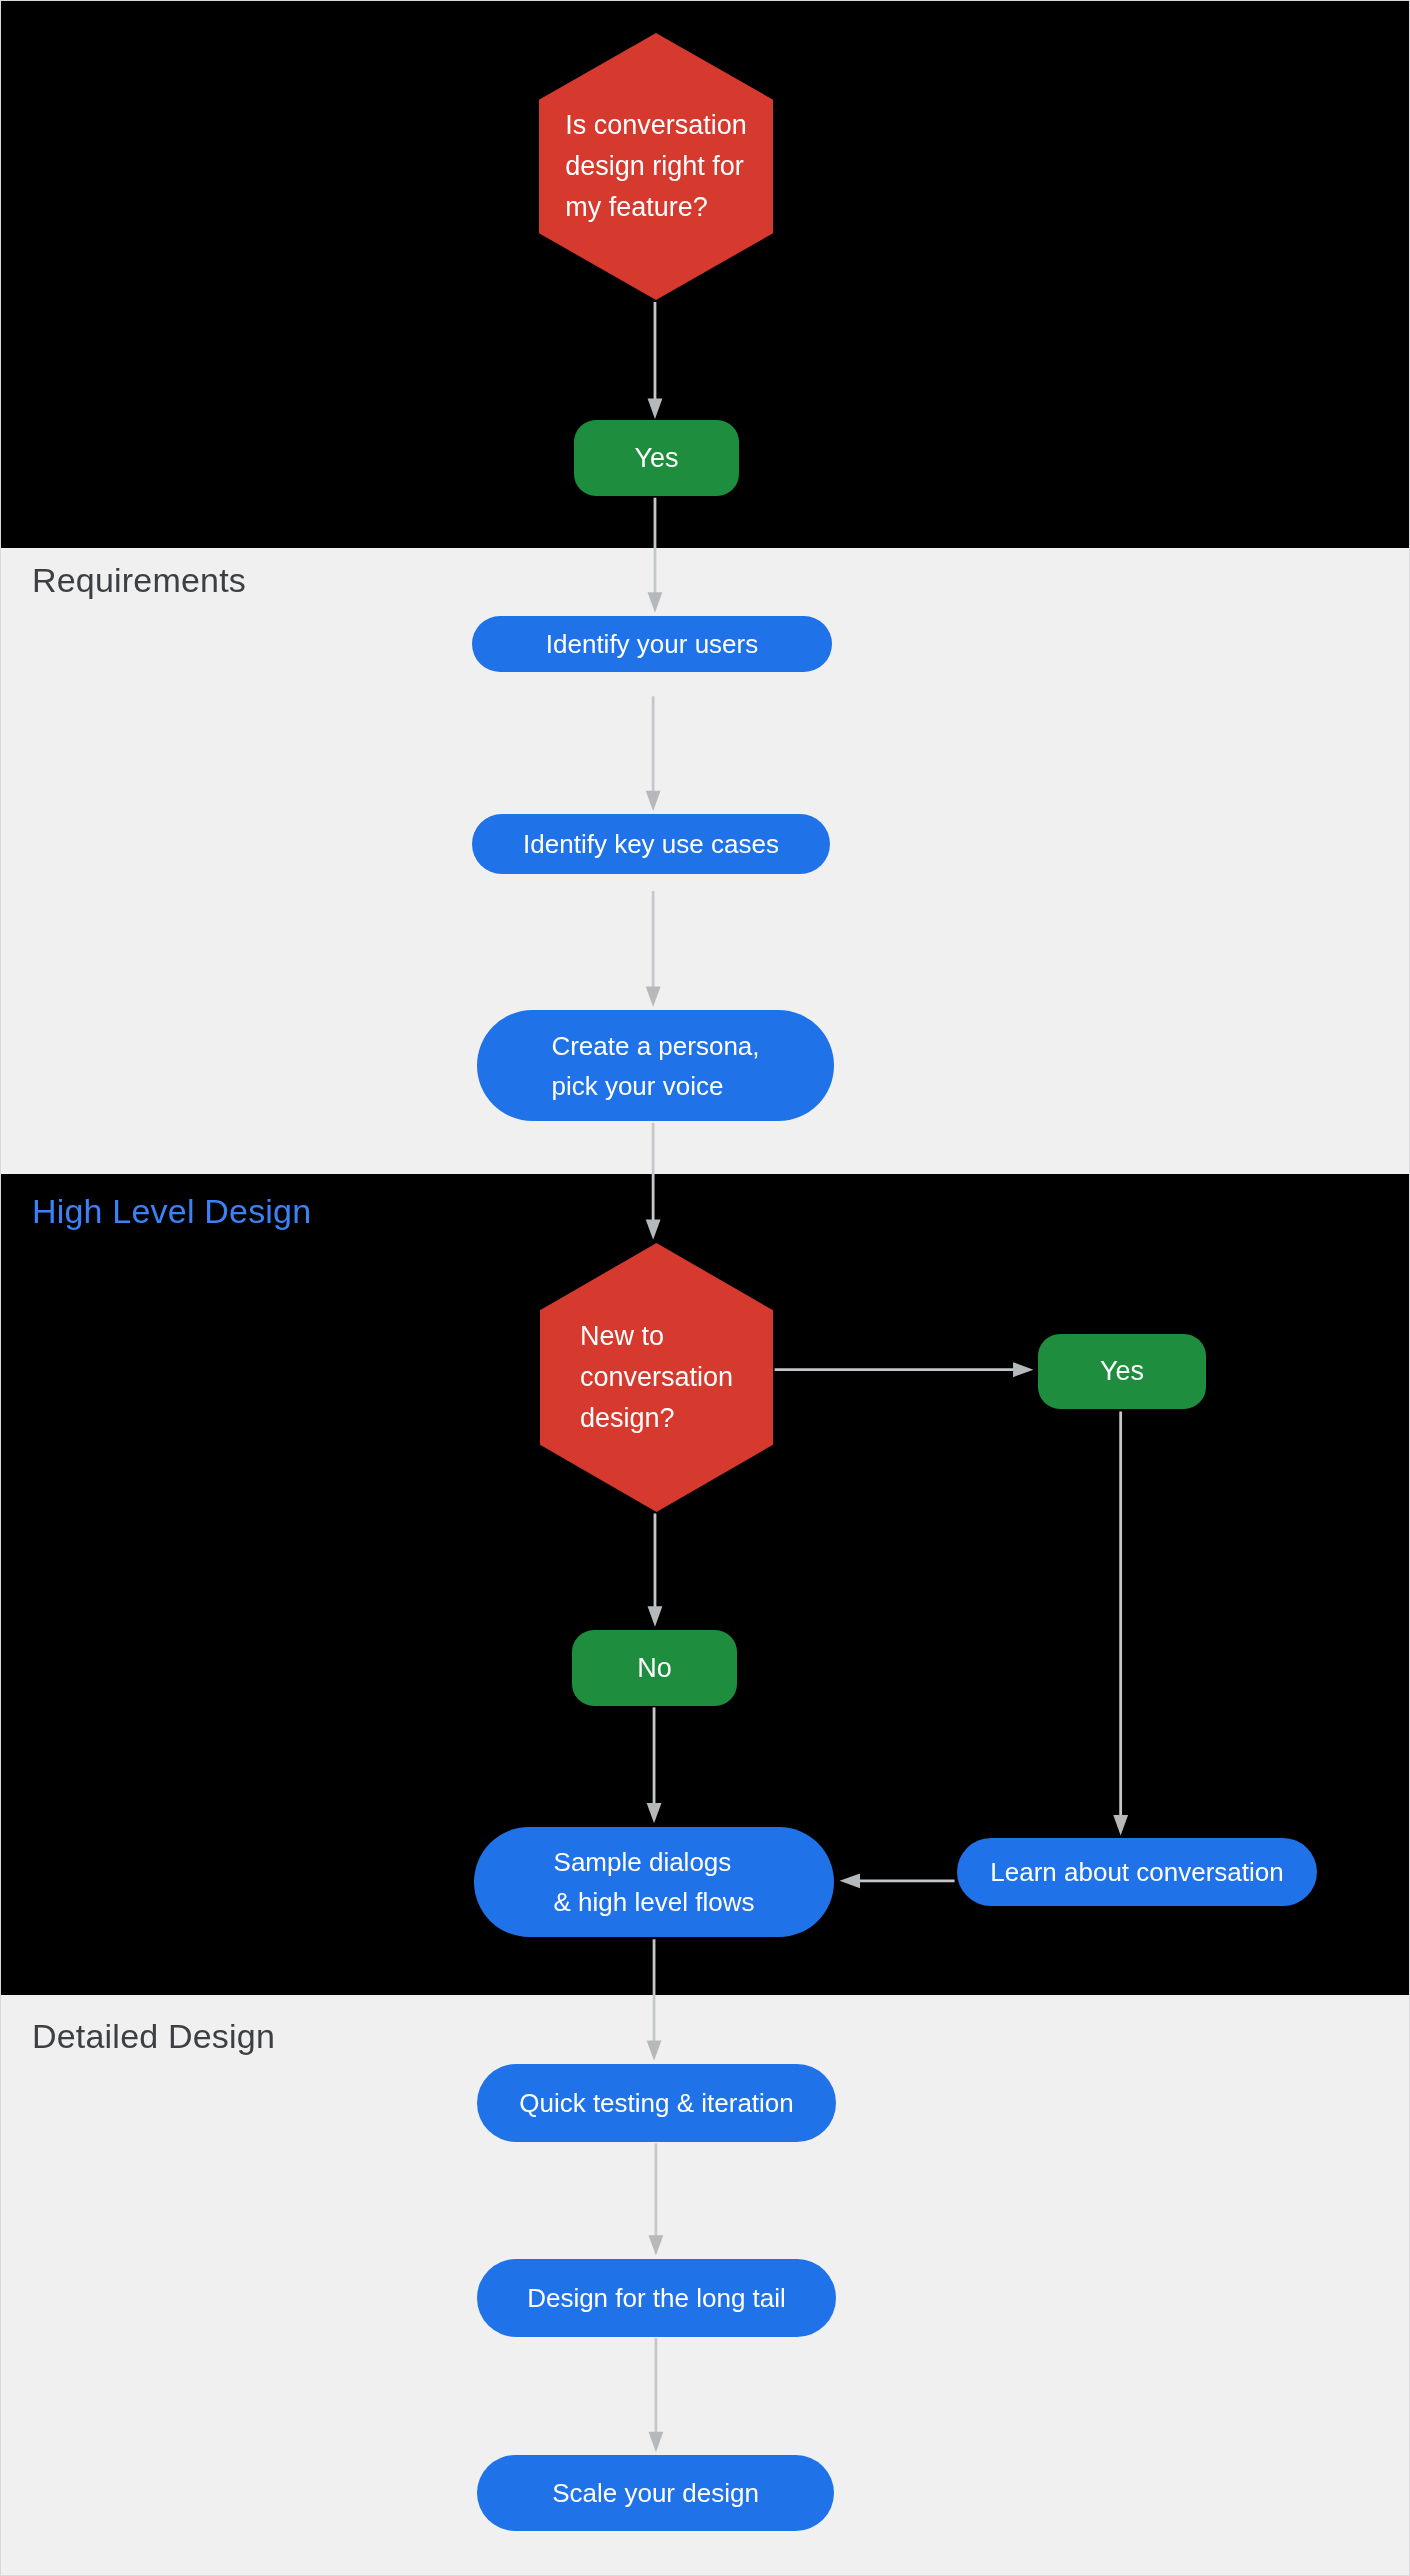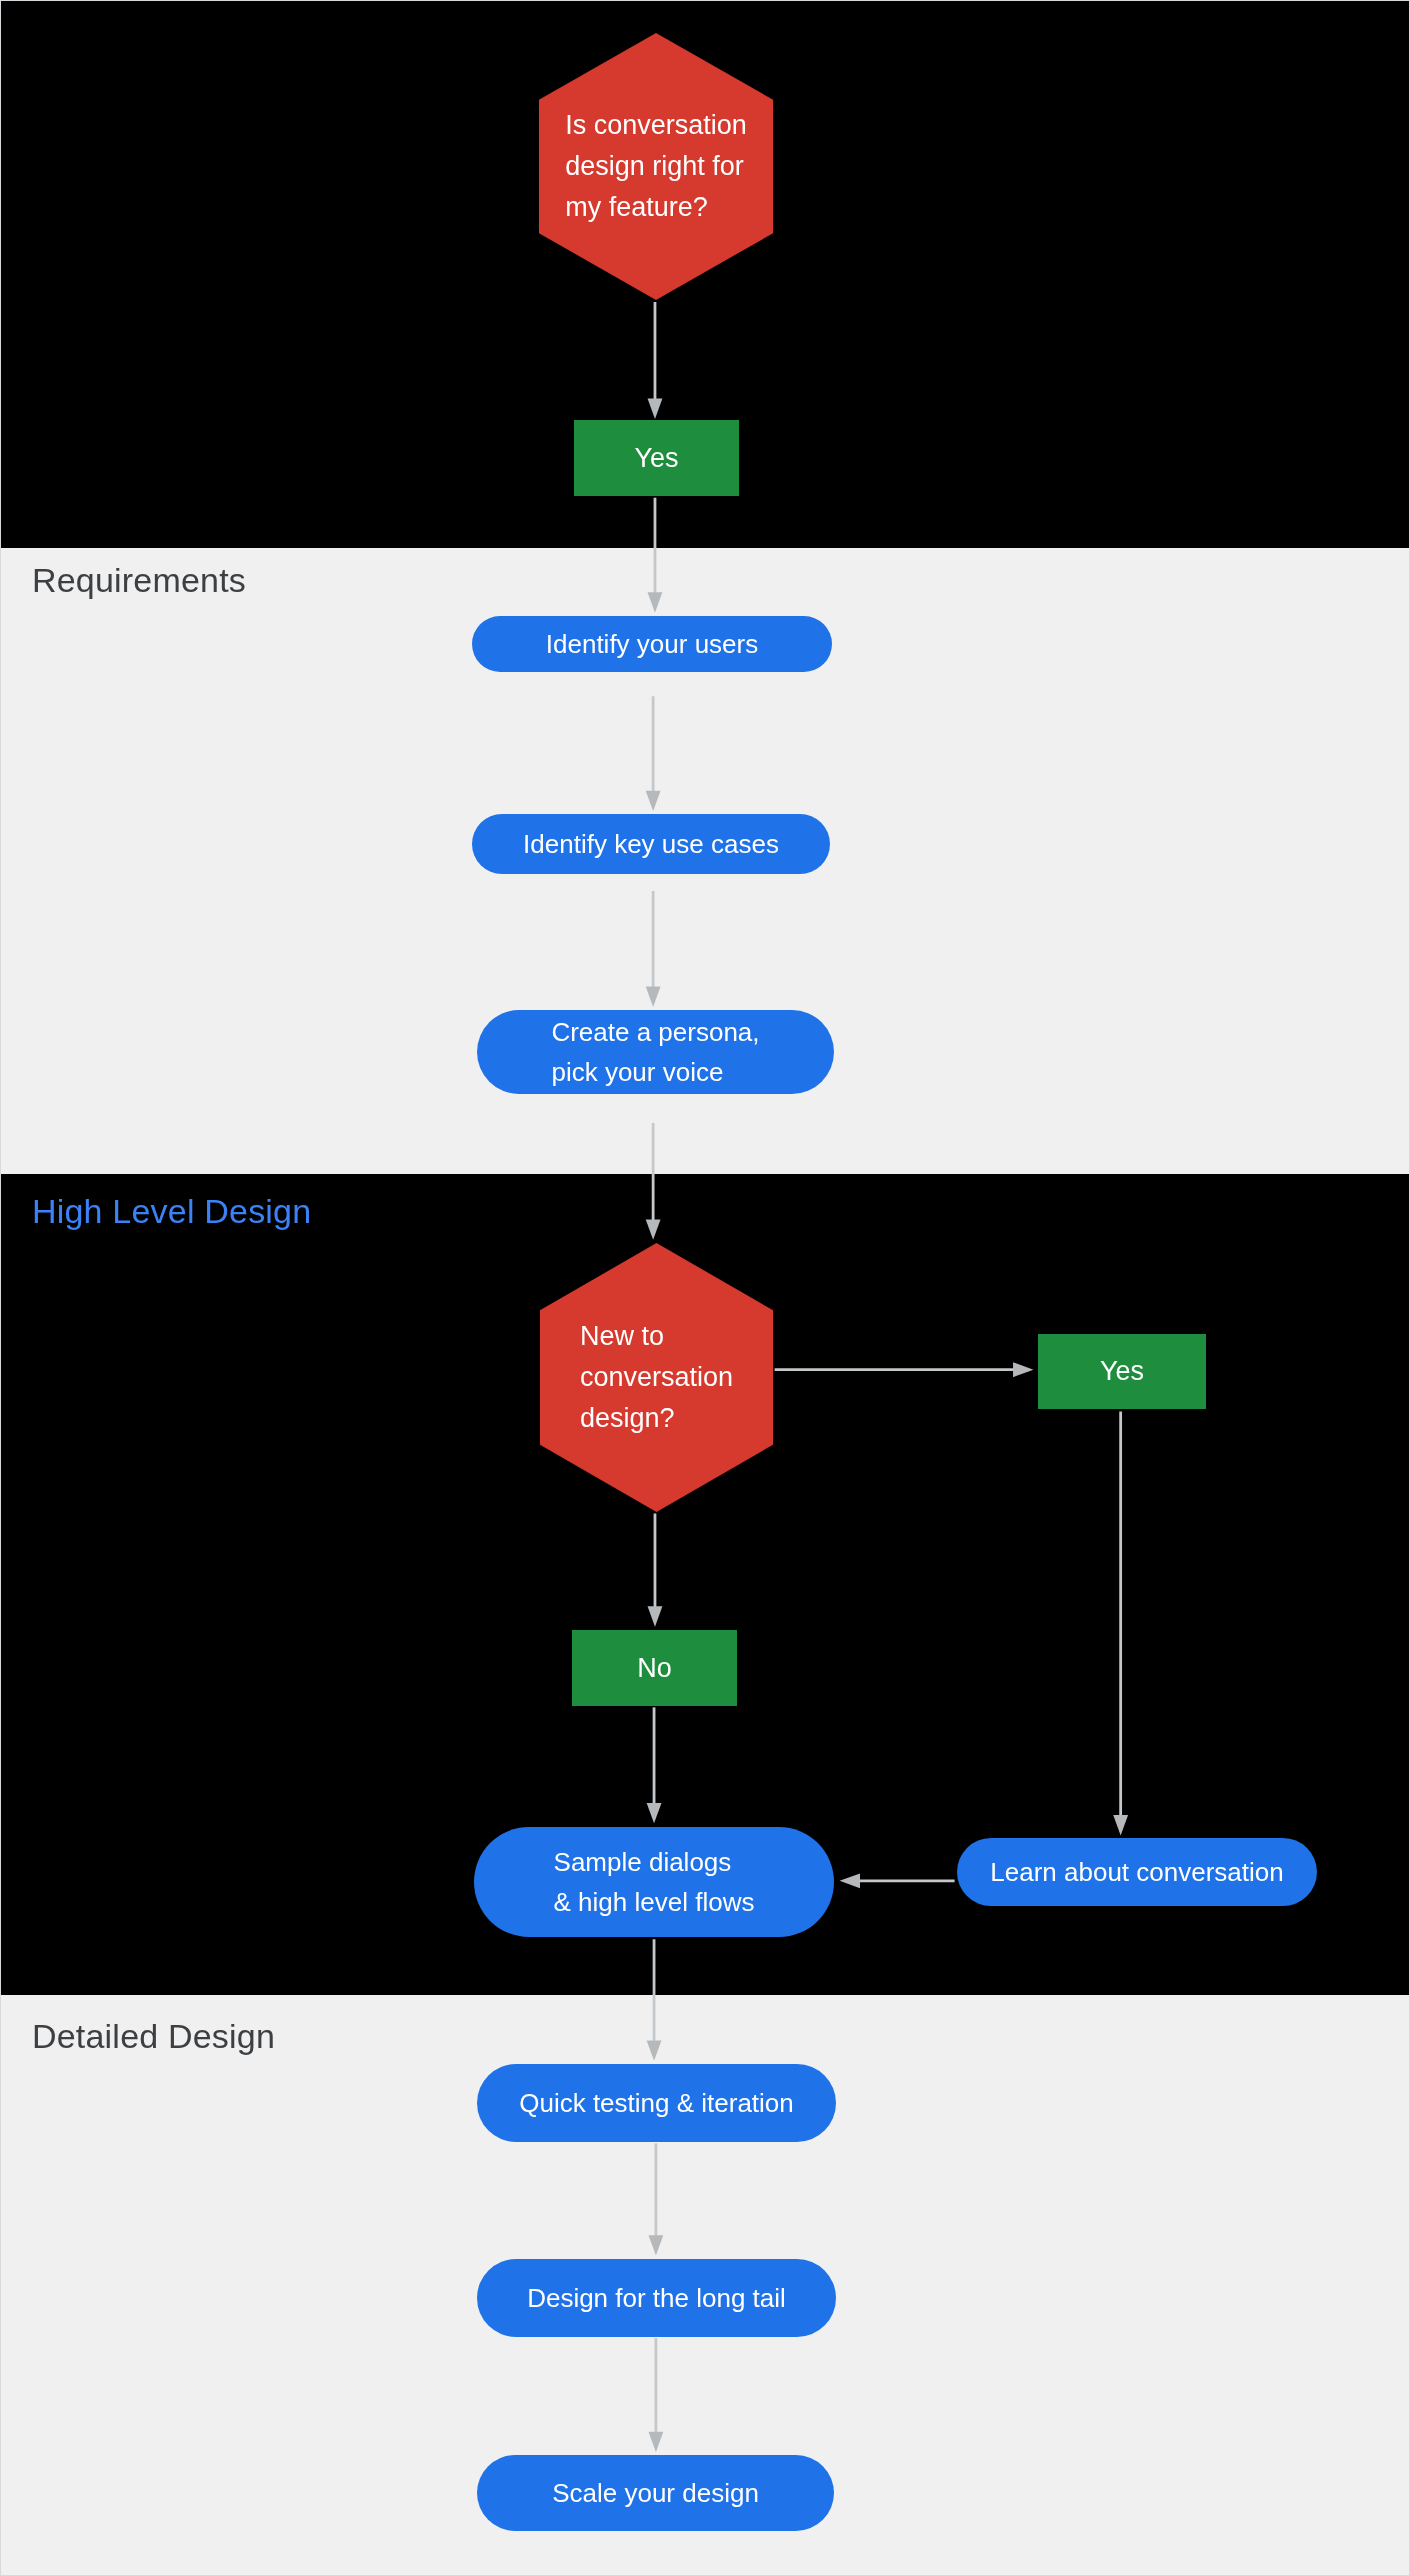--- a/index.html
+++ b/index.html
@@ -54,37 +54,37 @@
   }
   .hex {
     background: #d6392d;
     clip-path: polygon(50% 0%, 100% 25%, 100% 75%, 50% 100%, 0% 75%, 0% 25%);
     font-size: 27px;
     line-height: 41px;
     white-space: pre-line;
   }
   .answer {
     background: #1e8e3e;
-    border-radius: 0;
+    border-radius: 22px;
     font-size: 27px;
   }
   .pill {
     background: #1f72e8;
     border-radius: 58px;
     font-size: 26px;
     line-height: 40px;
     white-space: pre-line;
   }
 
   
   #node-q1            { left: 538px;  top: 32px;   width: 234px; height: 267px; }
   #node-yes-start     { left: 573px;  top: 419px;  width: 165px; height: 76px;  }
   #node-users         { left: 471px;  top: 615px;  width: 360px; height: 56px;  }
   #node-use-cases     { left: 471px;  top: 813px;  width: 358px; height: 60px;  }
-  #node-persona       { left: 476px;  top: 1009px; width: 357px; height: 84px; }
+  #node-persona       { left: 476px;  top: 1009px; width: 357px; height: 111px; }
   #node-q2            { left: 539px;  top: 1242px; width: 233px; height: 269px; }
   #node-yes-new       { left: 1037px; top: 1333px; width: 168px; height: 75px;  }
   #node-no-new        { left: 571px;  top: 1629px; width: 165px; height: 76px;  }
   #node-sample        { left: 473px;  top: 1826px; width: 360px; height: 110px; }
   #node-learn         { left: 956px; top: 1837px; width: 360px; height: 68px;  }
   #node-quick         { left: 476px;  top: 2063px; width: 359px; height: 78px;  }
   #node-long-tail     { left: 476px;  top: 2258px; width: 359px; height: 78px;  }
   #node-scale         { left: 476px;  top: 2454px; width: 357px; height: 76px;  }
 
   #label-requirements { top: 560px;  }

